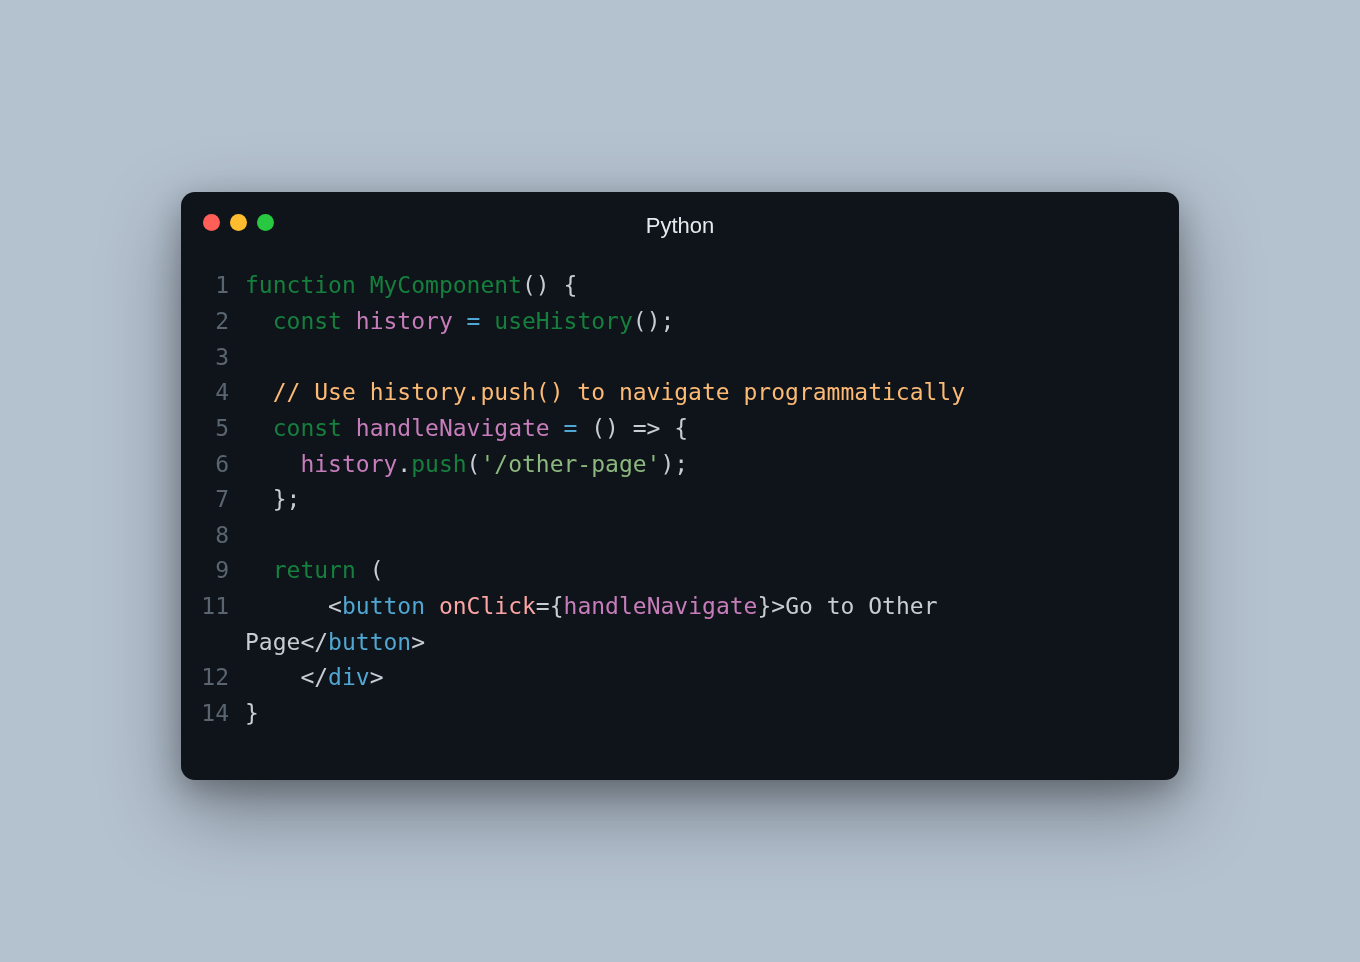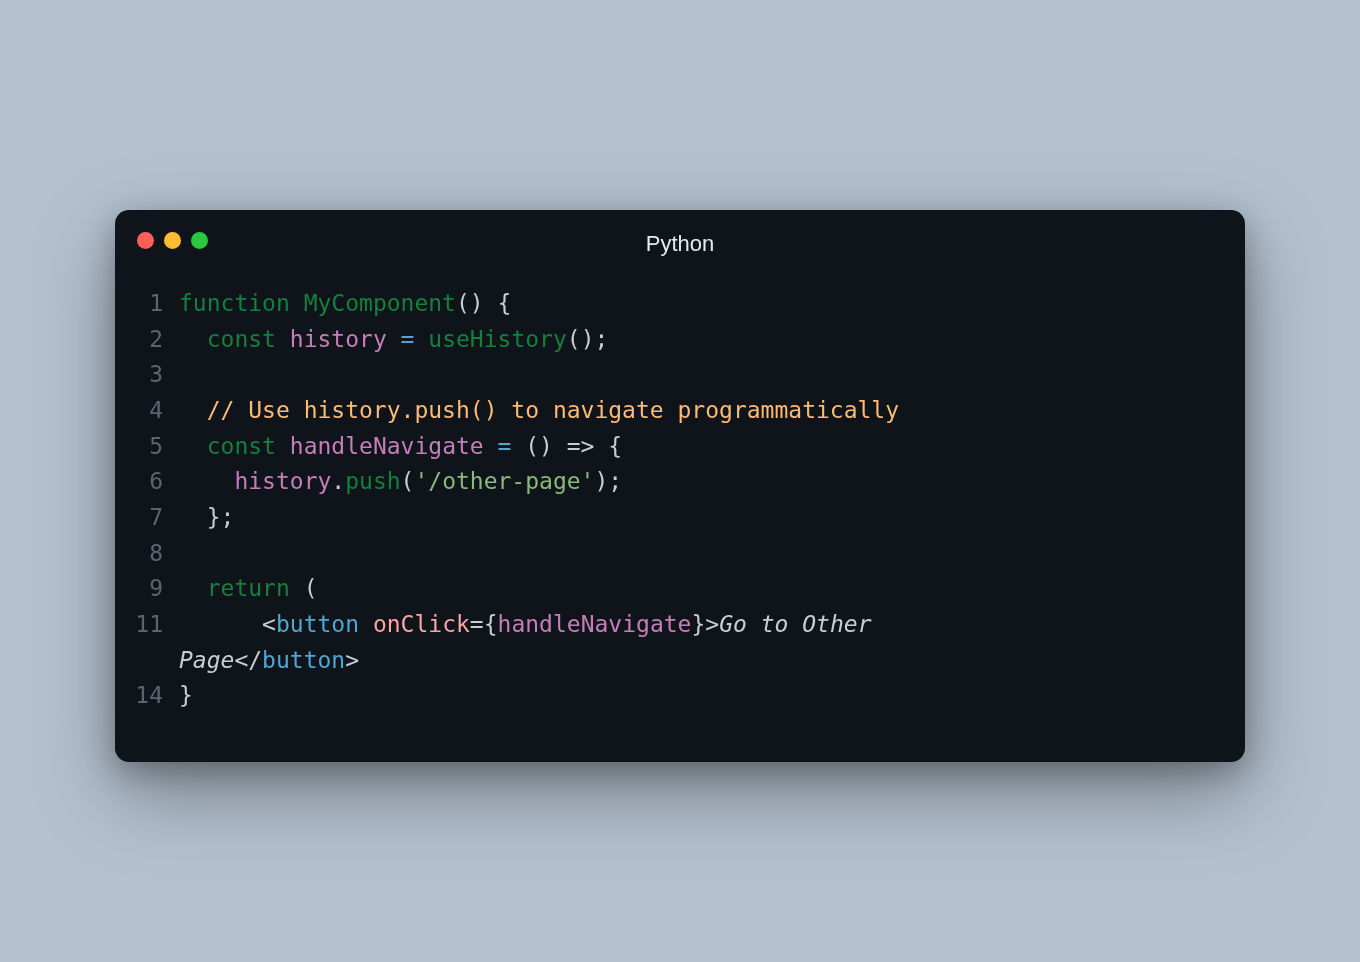--- a/index.html
+++ b/index.html
@@ -10,21 +10,21 @@
     body {
       background: #b4c1cf;
       width: 1360px;
       height: 962px;
       font-family: ui-monospace, SFMono-Regular, "SF Mono", Menlo, Consolas, monospace;
       display: flex;
       align-items: center;
       justify-content: center;
     }
     .window {
-      width: 1130px;
+      width: 998px;
       background: #0f141a;
       border-radius: 14px;
       box-shadow: 0 30px 80px rgba(0,0,0,0.35), 0 10px 30px rgba(0,0,0,0.25);
       overflow: hidden;
       position: relative;
       padding-bottom: 28px;
       margin-top: 10px;
     }
     .titlebar {
       display: flex;
@@ -85,21 +85,21 @@
     .ident { color: #c77dbb; } 
     .eq { color: #50a7d3; }
     .paren { color: #c7cdd3; }
     .str { color: #8cb87e; } 
     .cm { color: #fdba74; font-style: normal; } 
     .op { color: #c7cdd3; }
     .tag { color: #50a7d3; }
     .tagp { color: #c7cdd3; } 
     .attr { color: #fca5a5; }
     .brace { color: #c7cdd3; }
-    .txt { color: #c7cdd3; font-style: italic; }
+    .txt { color: #c7cdd3; }
   </style>
 </head>
 <body>
 
 <div class="window">
   <div class="titlebar">
     <div class="controls">
       <div class="control red"></div>
       <div class="control yellow"></div>
       <div class="control green"></div>
@@ -153,20 +153,24 @@
       <span class="lineno">9</span>
       <span class="code"><span>  </span><span class="kw">return</span><span class="paren"> (</span></span>
     </div>
 
 
     <div class="line">
       <span class="lineno">11</span>
       <span class="code"><span>      </span><span class="tagp">&lt;</span><span class="tag">button</span><span> </span><span class="attr">onClick</span><span class="op">=</span><span class="brace">{</span><span class="ident">handleNavigate</span><span class="brace">}</span><span class="tagp">&gt;</span><span class="txt">Go to Other </span><br><span class="txt">Page</span><span class="tagp">&lt;/</span><span class="tag">button</span><span class="tagp">&gt;</span></span>
     </div>
 
+    <div class="line">
+      <span class="lineno">12</span>
+      <span class="code"><span>    </span><span class="tagp">&lt;/</span><span class="tag">div</span><span class="tagp">&gt;</span></span>
+    </div>
 
 
     <div class="line">
       <span class="lineno">14</span>
       <span class="code"><span class="paren">}</span></span>
     </div>
   </div>
 </div>
 
 </body></html>

